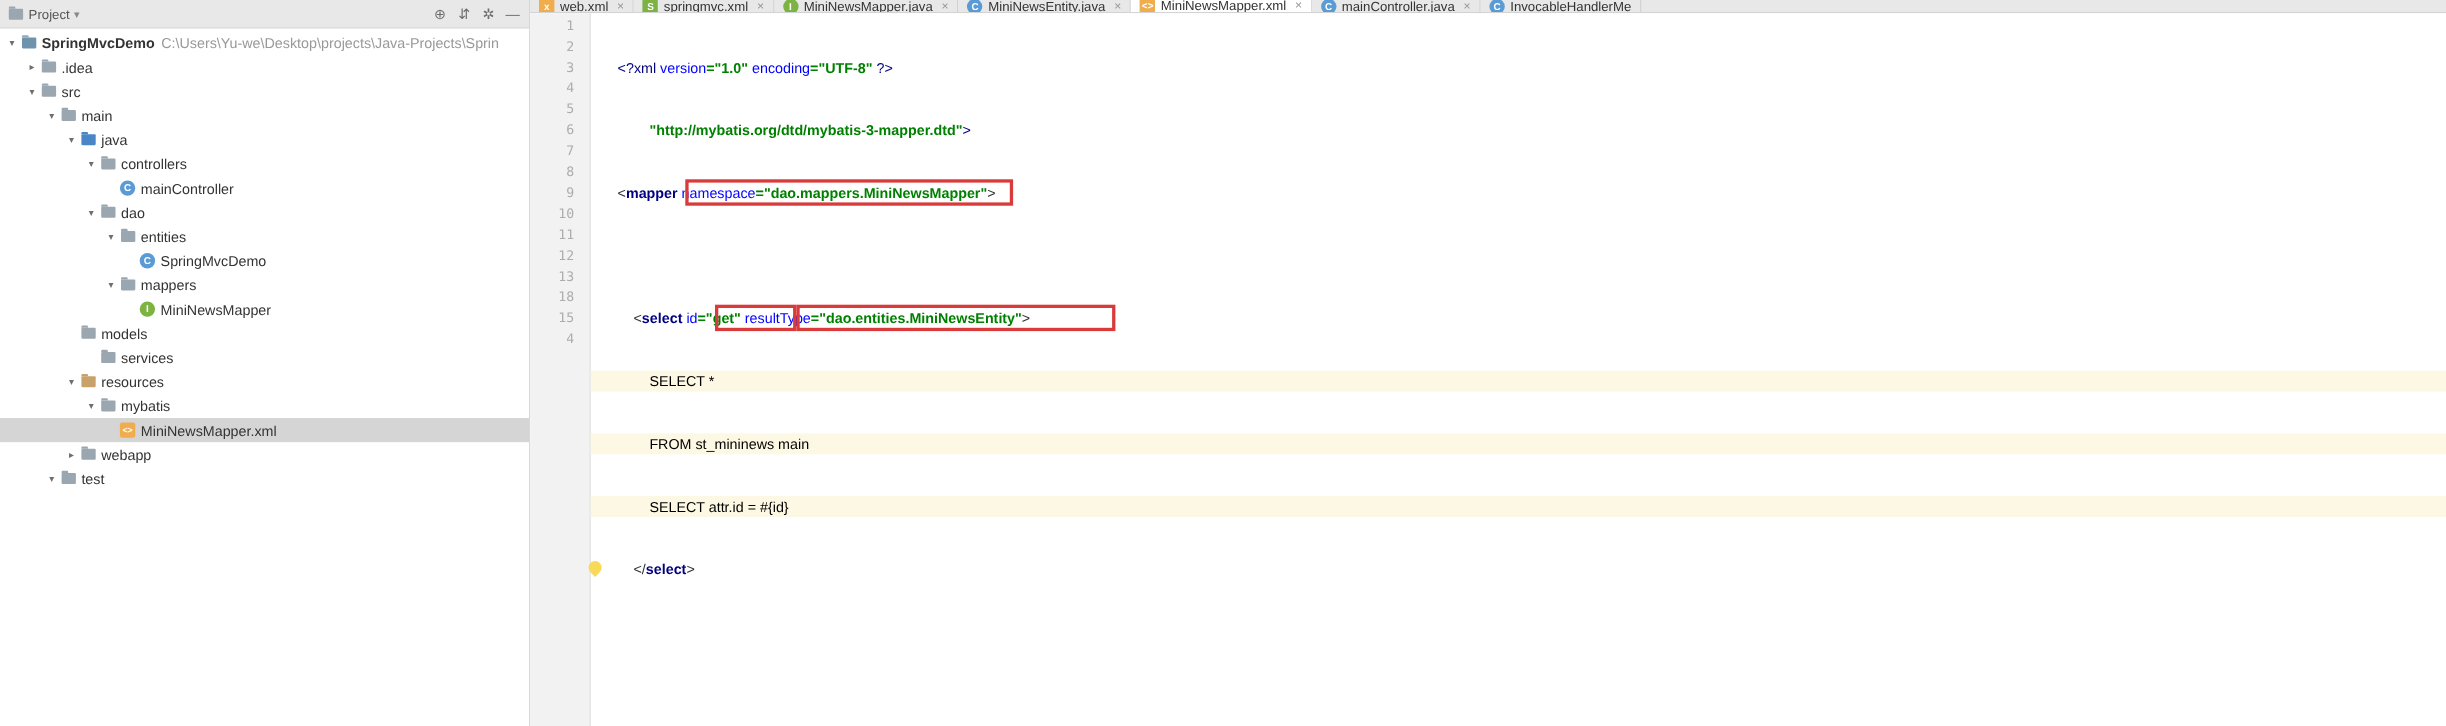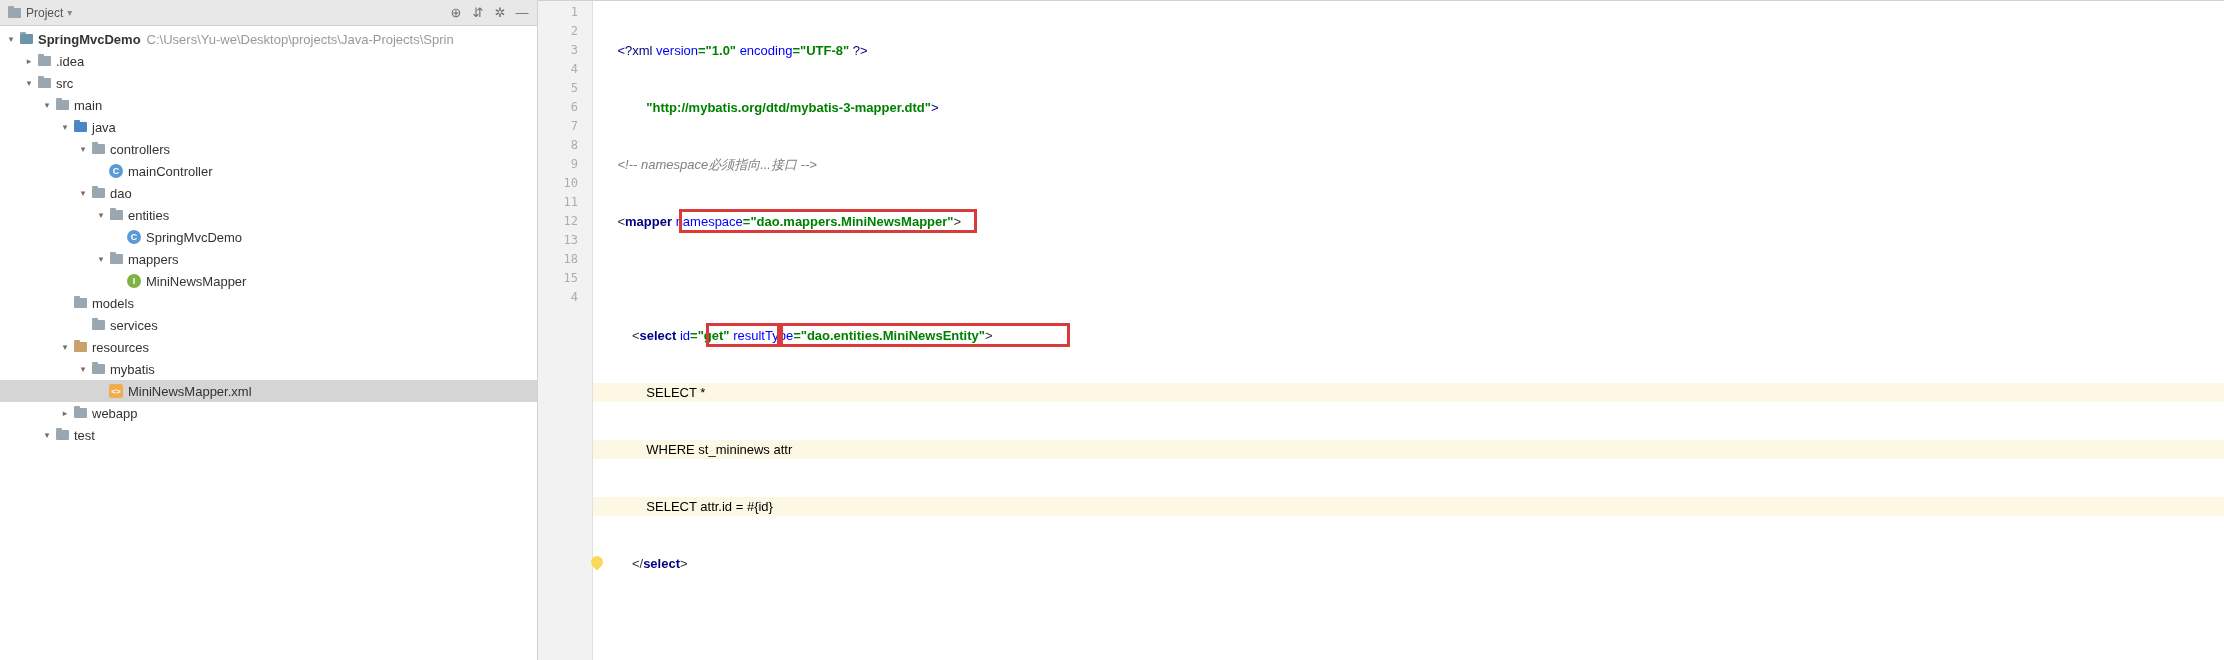--- a/index.html
+++ b/index.html
@@ -1,20 +1,20 @@
 <!DOCTYPE html>
 <html><head>
 <meta charset="utf-8">
 <style>
 * { margin: 0; padding: 0; box-sizing: border-box; font-family: "Segoe UI", Arial, sans-serif; }
 body { background: #fff; font-size: 12px; color: #333; overflow: hidden; }
 .main-container { display: flex; height: 660px; width: 2224px; }
 
 
-.project-panel { width: 538px; background: #f2f2f2; border-right: 1px solid #d1d1d1; display: flex; flex-direction: column; }
+.project-panel { width: 482px; background: #f2f2f2; border-right: 1px solid #d1d1d1; display: flex; flex-direction: column; }
 .panel-header { height: 26px; display: flex; align-items: center; padding: 0 6px; background: #e8e8e8; border-bottom: 1px solid #d1d1d1; }
 .panel-title { font-weight: normal; color: #555; font-size: 12px; }
 .panel-header-spacer { flex: 1; }
 .header-icon { width: 18px; height: 18px; margin-left: 4px; color: #6e6e6e; display: inline-flex; align-items: center; justify-content: center; cursor: pointer; font-size: 13px; }
 
 .tree { padding: 2px 0; overflow: auto; flex: 1; background: #fff; }
 .tree-row { height: 22px; display: flex; align-items: center; white-space: nowrap; }
 .tree-row.selected { background: #d5d5d5; }
 .tree-arrow { width: 14px; text-align: center; color: #6e6e6e; font-size: 9px; cursor: pointer; user-select: none; }
 .tree-arrow.empty { visibility: hidden; }
@@ -273,31 +273,30 @@
         <div class="ln">11</div>
         <div class="ln">12</div>
         <div class="ln">13</div>
         <div class="ln">18</div>
         <div class="ln">15</div>
         <div class="ln">4</div>
       </div>
       <div class="code">
         <div class="code-line">    <span class="c-doctype">&lt;?xml</span><span class="c-attr"> version</span><span class="c-str">="1.0"</span><span class="c-attr"> encoding</span><span class="c-str">="UTF-8"</span><span class="c-doctype"> ?&gt;</span></div>
         <div class="code-line">            <span class="c-str">"http://mybatis.org/dtd/mybatis-3-mapper.dtd"</span><span class="c-doctype">&gt;</span></div>
-        <div class="code-line">    <span class="c-comment">&lt;!-- namespace必须指向...接口 --&gt;</span></div>
         <div class="code-line" style="position:relative">    <span class="c-punct">&lt;</span><span class="c-tag">mapper </span><span class="c-attr">namespace</span><span class="c-str">="dao.mappers.MiniNewsMapper"</span><span class="c-punct">&gt;</span>
           <div class="red-box" style="left:86px;top:-3px;width:298px;height:24px"></div>
         </div>
         <div class="code-line"></div>
         <div class="code-line" style="position:relative">        <span class="c-punct">&lt;</span><span class="c-tag">select </span><span class="c-attr">id</span><span class="c-str">="get"</span><span class="c-attr"> resultType</span><span class="c-str">="dao.entities.MiniNewsEntity"</span><span class="c-punct">&gt;</span>
           <div class="red-box" style="left:113px;top:-3px;width:74px;height:24px"></div>
           <div class="red-box" style="left:187px;top:-3px;width:290px;height:24px"></div>
         </div>
         <div class="code-line hl-yellow">            <span class="c-text">SELECT *</span></div>
-        <div class="code-line hl-yellow">            <span class="c-text">WHERE st_mininews attr</span></div>
+        <div class="code-line hl-yellow">            <span class="c-text">FROM st_mininews main</span></div>
         <div class="code-line hl-yellow">            <span class="c-text">SELECT attr.id = #{id}</span></div>
         <div class="code-line" style="position:relative">     <span class="bulb"></span>   <span class="c-punct">&lt;/</span><span class="c-tag">select</span><span class="c-punct">&gt;</span></div>
         
         
         
         
         
       </div>
     </div>
   </div>

